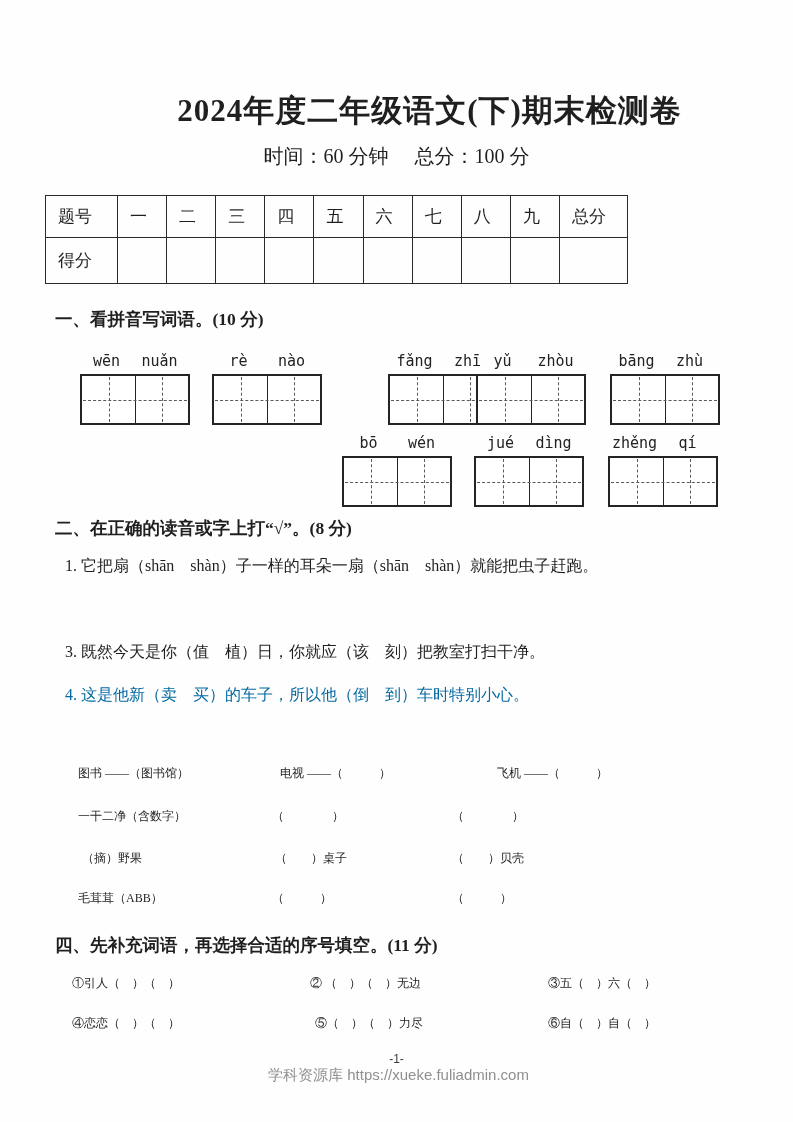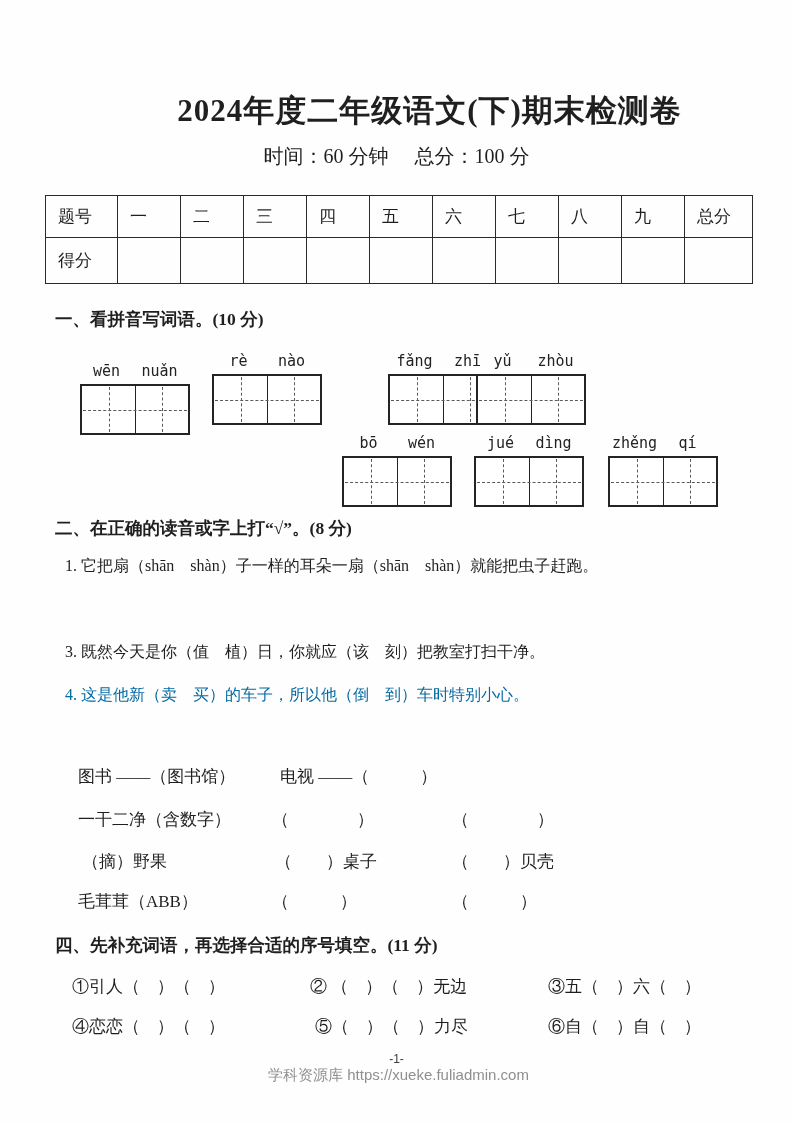--- a/index.html
+++ b/index.html
@@ -21,21 +21,21 @@
     white-space:pre;
   }
   .subtitle{
     position:absolute;top:143px;left:0;right:0;
     text-align:center;font-size:20px;
     white-space:pre;
   }
   .subtitle .gap{display:inline-block;width:26px;}
   table.score{
     position:absolute;left:45px;top:195px;
-    width:708px;border-collapse:collapse;table-layout:fixed;
+    width:583px;border-collapse:collapse;table-layout:fixed;
   }
   table.score td{
     border:1.5px solid #2a2a2a;
     font-size:17px;
     padding:0 0 0 12px;
     vertical-align:middle;
     white-space:pre;
   }
   tr.r1 td{height:41px;}
   tr.r2 td{height:45px;}
@@ -59,21 +59,21 @@
   .wbox .vsolid{position:absolute;left:50%;top:0;bottom:0;width:0;border-left:1.5px solid #242424;}
   .wbox .hdash{position:absolute;top:50%;left:1px;right:1px;height:0;border-top:1.5px dashed #5a5a5a;}
   .wbox .vdash1{position:absolute;left:25%;top:1px;bottom:1px;width:0;border-left:1.5px dashed #5a5a5a;}
   .wbox .vdash2{position:absolute;left:75%;top:1px;bottom:1px;width:0;border-left:1.5px dashed #5a5a5a;}
   .q-item{
     position:absolute;left:65px;
     font-size:16px;white-space:pre;
   }
   .q-item.muted{color:#0369a1;}
   .cell-abs{
-    position:absolute;font-size:17px;white-space:pre;
+    position:absolute;font-size:12px;white-space:pre;
   }
   .footer-pagenum{
     position:absolute;top:1052px;left:0;right:0;
     text-align:center;font-size:12px;color:#3a3a3a;
     font-family:"Liberation Sans","DejaVu Sans",sans-serif;
   }
   .footer-source{
     position:absolute;top:1066px;left:0;right:0;
     text-align:center;transform:translateX(2px);
     font-size:15px;color:#8f8f8f;
@@ -127,21 +127,21 @@
       <td></td>
       <td></td>
       <td></td>
       <td></td>
     </tr>
   </tbody>
     </table>
 
   <div class="sec-heading" style="top:307px;">一、看拼音写词语。(10 分)</div>
 
-  <div class="pin-group" style="left:80px;top:352px;margin-top:10px;">
+  <div class="pin-group" style="left:80px;top:352px;">
     <div class="pin-label">
         <span>wēn</span>
         <span>nuǎn</span>
       </div>
     <div class="wbox">
         <div class="vsolid"></div>
         <div class="hdash"></div>
         <div class="vdash1"></div>
         <div class="vdash2"></div>
       </div>
@@ -167,20 +167,32 @@
         <div class="vsolid"></div>
         <div class="hdash"></div>
         <div class="vdash1"></div>
         <div class="vdash2"></div>
       </div>
   </div>
   <div class="pin-group" style="left:476px;top:352px;">
     <div class="pin-label">
         <span>yǔ</span>
         <span>zhòu</span>
+      </div>
+    <div class="wbox">
+        <div class="vsolid"></div>
+        <div class="hdash"></div>
+        <div class="vdash1"></div>
+        <div class="vdash2"></div>
+      </div>
+  </div>
+  <div class="pin-group" style="left:610px;top:352px;">
+    <div class="pin-label">
+        <span>bāng</span>
+        <span>zhù</span>
       </div>
     <div class="wbox">
         <div class="vsolid"></div>
         <div class="hdash"></div>
         <div class="vdash1"></div>
         <div class="vdash2"></div>
       </div>
   </div>
 
   <div class="pin-group" style="left:342px;top:434px;">
@@ -220,20 +232,21 @@
       </div>
   </div>
 
   <div class="sec-heading" style="top:516px;">二、在正确的读音或字上打“√”。(8 分)</div>
   <div class="q-item" style="top:556px;">1. 它把扇（shān　shàn）子一样的耳朵一扇（shān　shàn）就能把虫子赶跑。</div>
   <div class="q-item" style="top:642px;">3. 既然今天是你（值　植）日，你就应（该　刻）把教室打扫干净。</div>
   <div class="q-item muted" style="top:685px;">4. 这是他新（卖　买）的车子，所以他（倒　到）车时特别小心。</div>
 
   <span class="cell-abs" style="left:78px;top:765px;">图书 ——（图书馆）</span>
   <span class="cell-abs" style="left:280px;top:765px;">电视 ——（　　　）</span>
+  <span class="cell-abs" style="left:497px;top:765px;">飞机 ——（　　　）</span>
   <span class="cell-abs" style="left:78px;top:808px;">一干二净（含数字）</span>
   <span class="cell-abs" style="left:272px;top:808px;">（　　　　）</span>
   <span class="cell-abs" style="left:452px;top:808px;">（　　　　）</span>
   <span class="cell-abs" style="left:82px;top:850px;">（摘）野果</span>
   <span class="cell-abs" style="left:275px;top:850px;">（　　）桌子</span>
   <span class="cell-abs" style="left:452px;top:850px;">（　　）贝壳</span>
   <span class="cell-abs" style="left:78px;top:890px;">毛茸茸（ABB）</span>
   <span class="cell-abs" style="left:272px;top:890px;">（　　　）</span>
   <span class="cell-abs" style="left:452px;top:890px;">（　　　）</span>
 

